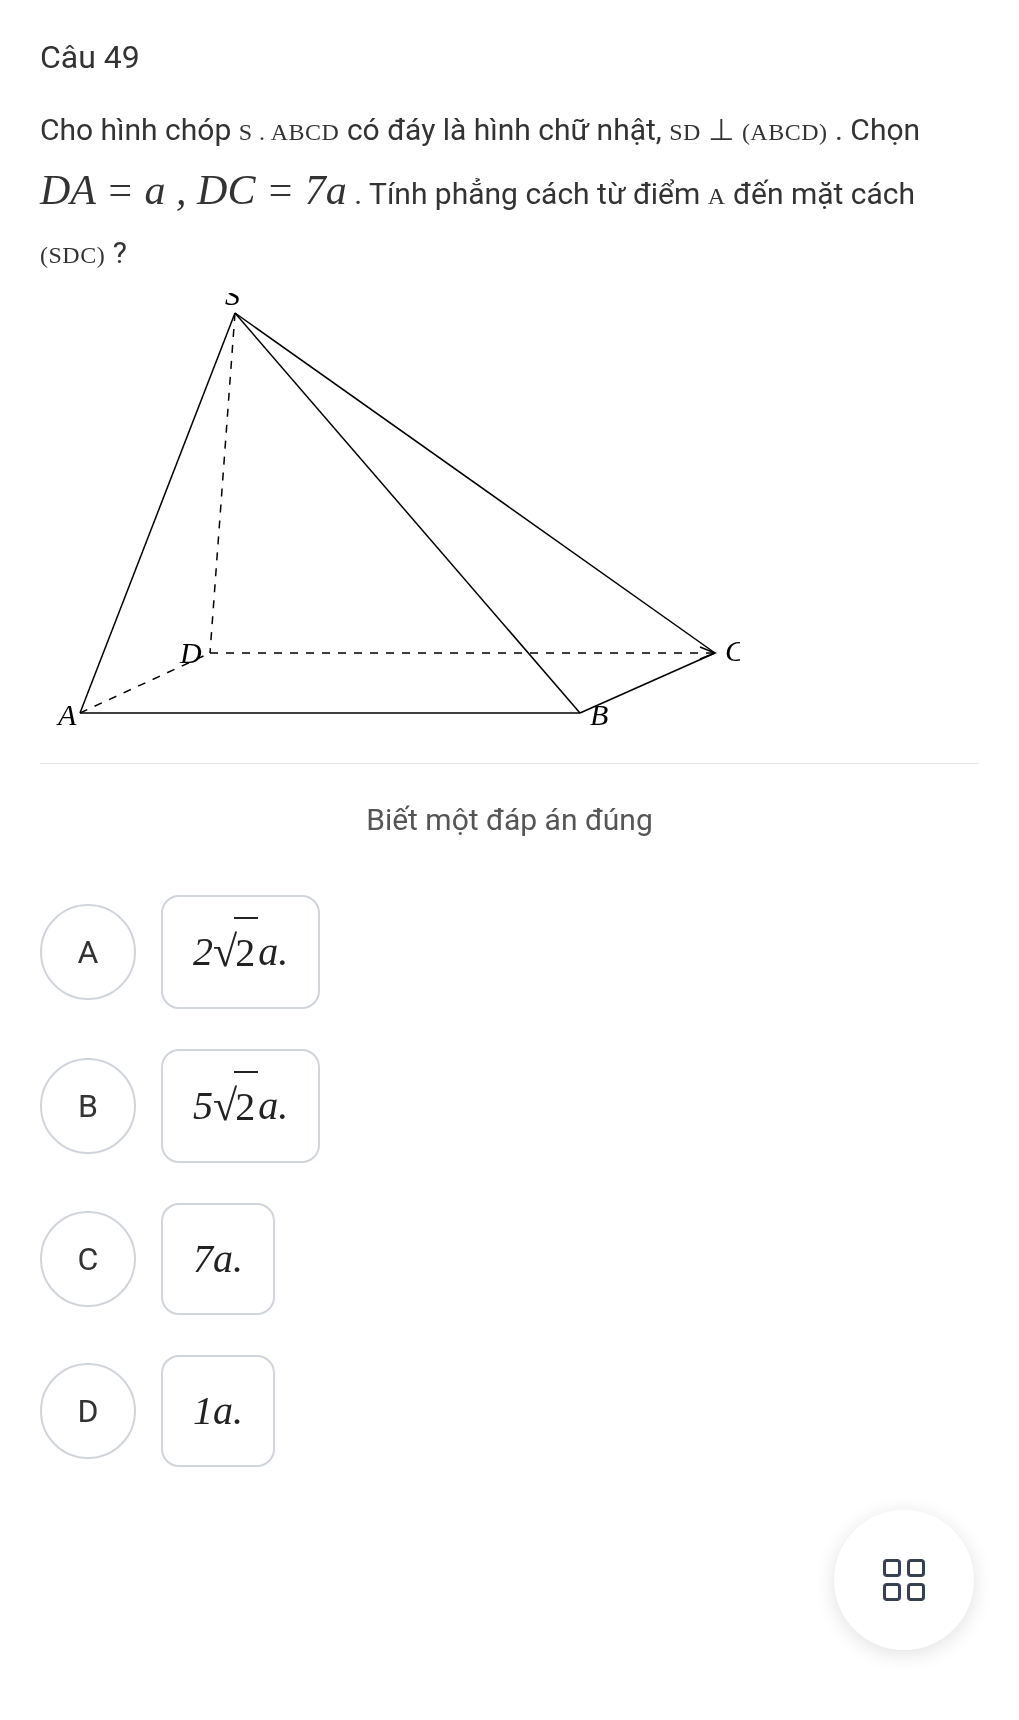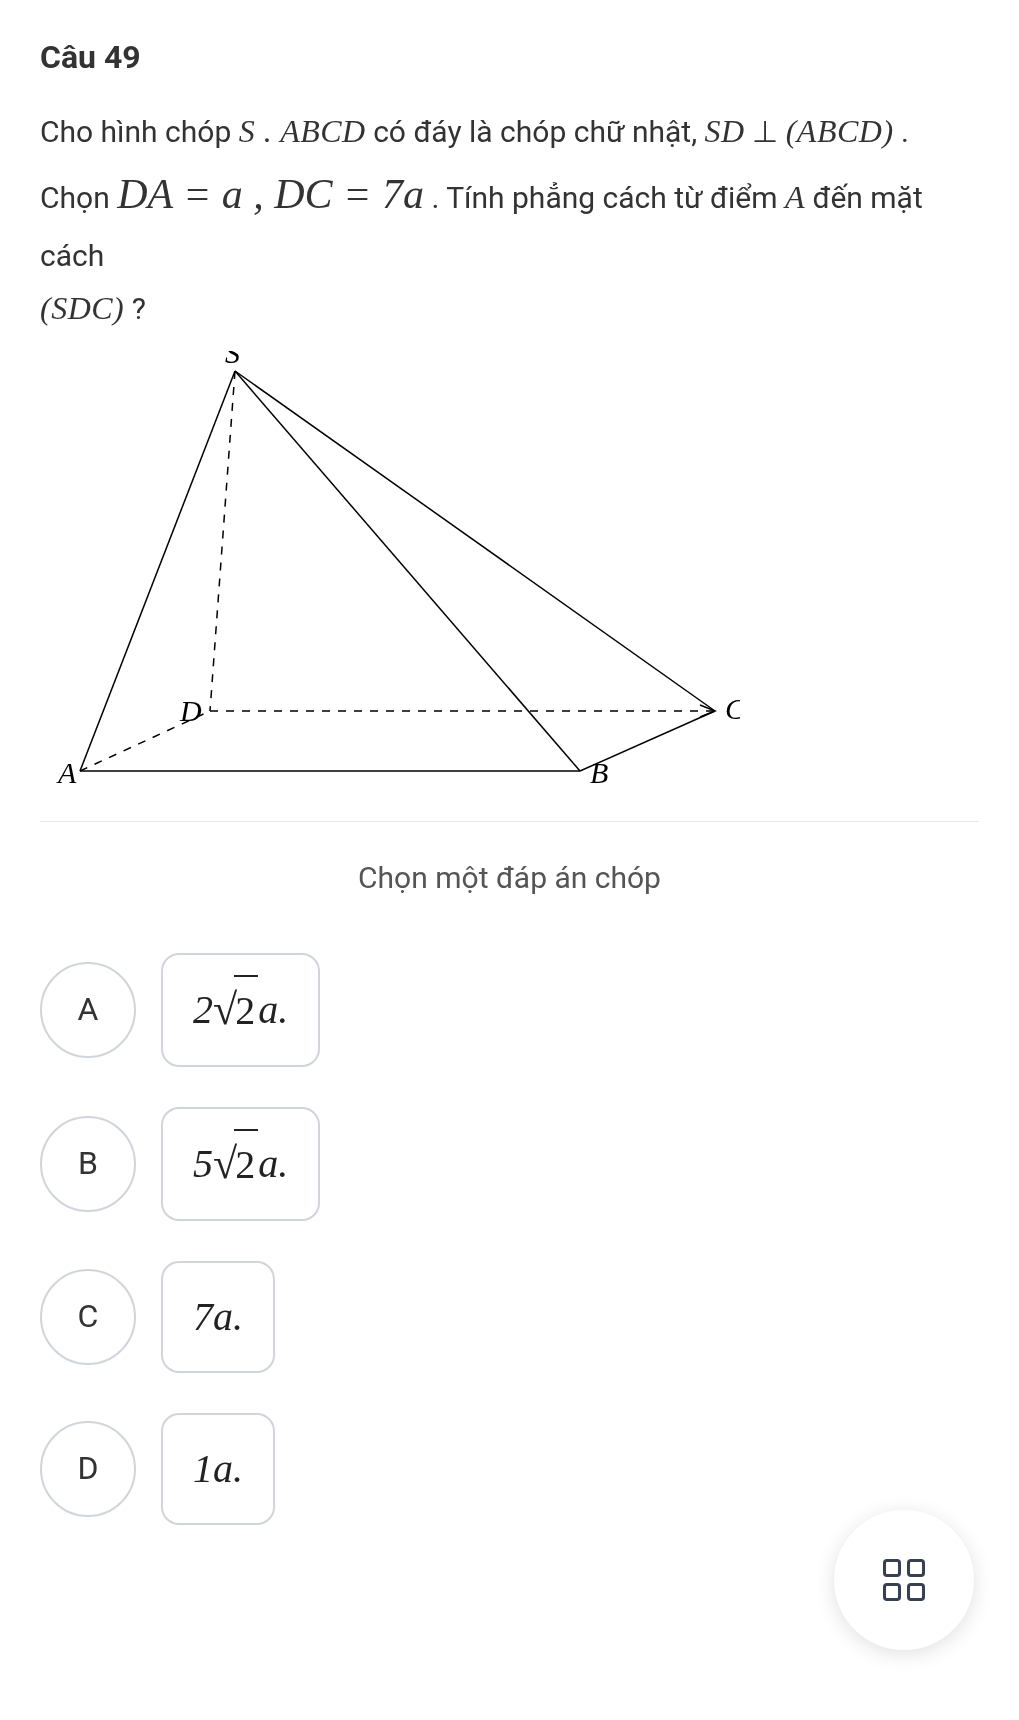--- a/index.html
+++ b/index.html
@@ -9,34 +9,33 @@
     }
     body {
       font-family: -apple-system, BlinkMacSystemFont, 'Segoe UI', Roboto, Arial, sans-serif;
       background: #ffffff;
       padding: 30px 40px;
       color: #1a1a1a;
       font-size: 30px;
       line-height: 1.7;
     }
     .question-header {
-      font-weight: 700;
+      font-weight: 400;
       font-size: 32px;
       margin-bottom: 20px;
       color: #333;
     }
     .question-body {
       font-size: 30px;
       color: #333;
       margin-bottom: 10px;
     }
     .math-var {
       font-family: 'Times New Roman', Georgia, serif;
-      font-style: italic;
-      font-size: 32px;
+      font-size: 24px;
       letter-spacing: 0.5px;
     }
     .math-expr {
       font-family: 'Times New Roman', Georgia, serif;
       font-style: italic;
       font-size: 42px;
     }
     .perp {
       font-family: 'Times New Roman', Georgia, serif;
       font-style: normal;
@@ -139,21 +138,21 @@
     }
   </style>
 </head>
 <body>
 
 <div class="question-header">Câu 49</div>
 
 <div class="question-body">
   <span>Cho hình chóp </span>
   <span class="math-var">S . ABCD</span>
-  <span> có đáy là chóp chữ nhật, </span>
+  <span> có đáy là hình chữ nhật, </span>
   <span class="math-var">SD</span>
   <span class="perp">⊥</span>
   <span class="math-var">(ABCD)</span>
   <span>. Chọn </span>
   <span class="math-expr">DA = a , DC = 7a</span>
   <span>. Tính phẳng cách từ điểm </span>
   <span class="math-var">A</span>
   <span> đến mặt cách </span>
   <br>
   <span class="math-var">(SDC)</span>
@@ -183,21 +182,21 @@
       <text x="18" y="432">A</text>
       <text x="550" y="432">B</text>
       <text x="685" y="368">C</text>
       <text x="140" y="370">D</text>
     </g>
   </svg>
 </div>
 
 <div class="divider"></div>
 
-<div class="instruction">Chọn một đáp án chóp</div>
+<div class="instruction">Biết một đáp án đúng</div>
 
 <div class="options">
 
   <div class="option-row">
     <div class="option-letter">A</div>
     <div class="option-answer">
       <span>2</span>
       <span class="sqrt">
         <span class="sqrt-sign">√</span>
           <span class="sqrt-content">2</span>

